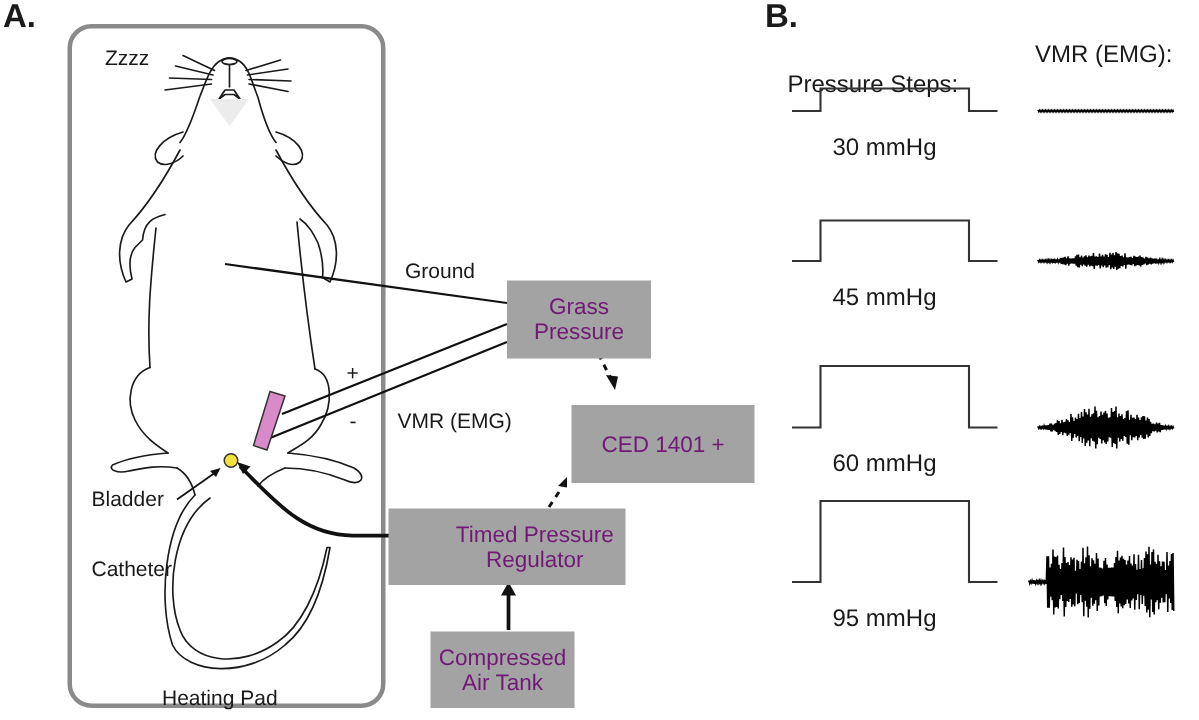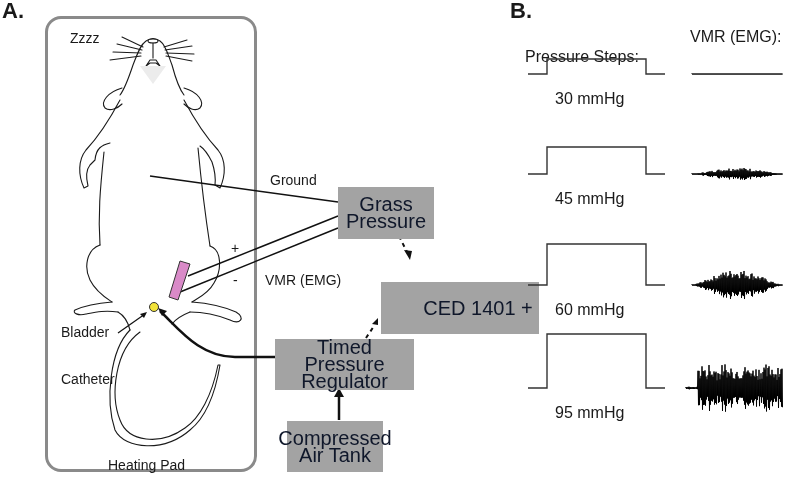--- a/index.html
+++ b/index.html
@@ -1,18 +1,18 @@
 <!DOCTYPE html>
 <html><head>
 <meta charset="utf-8">
 <style>
   html, body { margin:0; padding:0; background:#ffffff; }
   body { width:799px; height:480px; position:relative; overflow:hidden; font-family:"Liberation Sans", sans-serif; color:#1a1a1a; }
   .panel-label { position:absolute; font-weight:bold; font-size:22px; }
-  .box { position:absolute; background:#a3a3a3; color:#0f172a; font-size:20px; line-height:17px; text-align:center; display:flex; flex-direction:column; align-items:center; justify-content:center; }
+  .box { position:absolute; background:#a3a3a3; color:#701a75; font-size:15px; line-height:17px; text-align:center; display:flex; flex-direction:column; align-items:center; justify-content:center; }
   .lbl { position:absolute; font-size:14px; line-height:16px; white-space:nowrap; }
   .lbl-lg { position:absolute; font-size:16px; white-space:nowrap; }
   svg { position:absolute; left:0; top:0; overflow:visible; }
   .pad { position:absolute; left:45px; top:16px; width:212px; height:456px; border:3px solid #8a8a8a; border-radius:16px; box-sizing:border-box; }
 </style>
 </head>
 <body>
 
 <div class="panel-label" style="left:2px;top:-2px;">A.</div>
 <div class="panel-label" style="left:510px;top:-2px;">B.</div>
@@ -88,24 +88,24 @@
 <div class="lbl" style="left:231px;top:240px;">+</div>
 <div class="lbl" style="left:233px;top:272px;">-</div>
 <div class="lbl" style="left:265px;top:272px;">VMR (EMG)</div>
 <div class="lbl" style="left:61px;top:324px;">Bladder</div>
 <div class="lbl" style="left:61px;top:342px;margin-top:29px;">Catheter</div>
 
 <div class="box" style="left:338px;top:187px;width:96px;height:52px;">
   <span>Grass</span>
   <span>Pressure</span>
 </div>
-<div class="box" style="left:381px;top:282px;width:122px;height:52px;padding-left:36px;">
+<div class="box" style="left:381px;top:270px;width:122px;height:52px;">
   <span>CED 1401 +</span>
 </div>
-<div class="box" style="left:275px;top:339px;width:139px;height:51px;">
+<div class="box" style="left:259px;top:339px;width:121px;height:51px;padding-left:37px;">
   <span>Timed Pressure</span>
   <span>Regulator</span>
 </div>
 <div class="box" style="left:287px;top:421px;width:96px;height:51px;">
   <span>Compressed</span>
   <span>Air Tank</span>
 </div>
 
 <div class="lbl-lg" style="left:525px;top:28px;margin-top:20px;">Pressure Steps:</div>
 <div class="lbl-lg" style="left:690px;top:28px;">VMR (EMG):</div>

